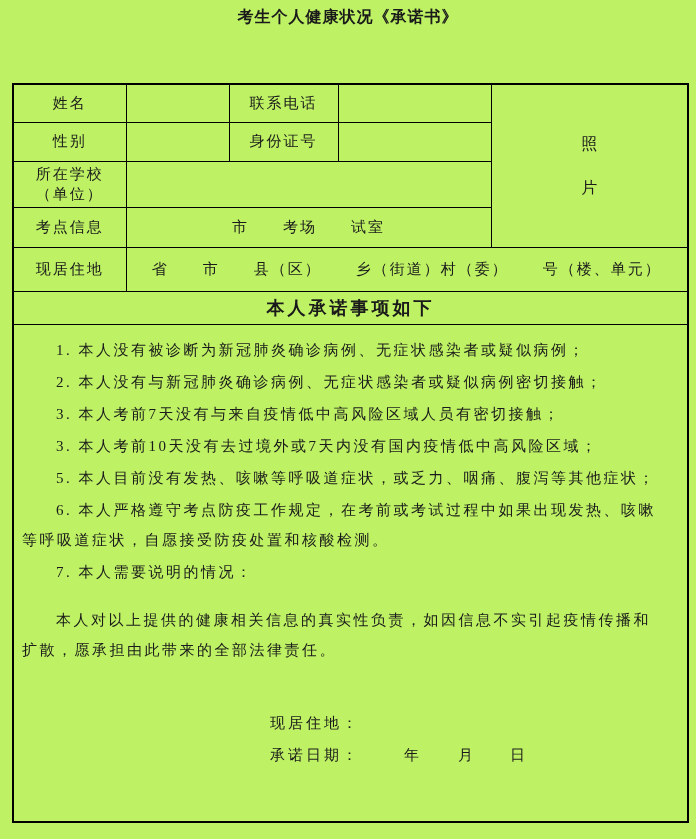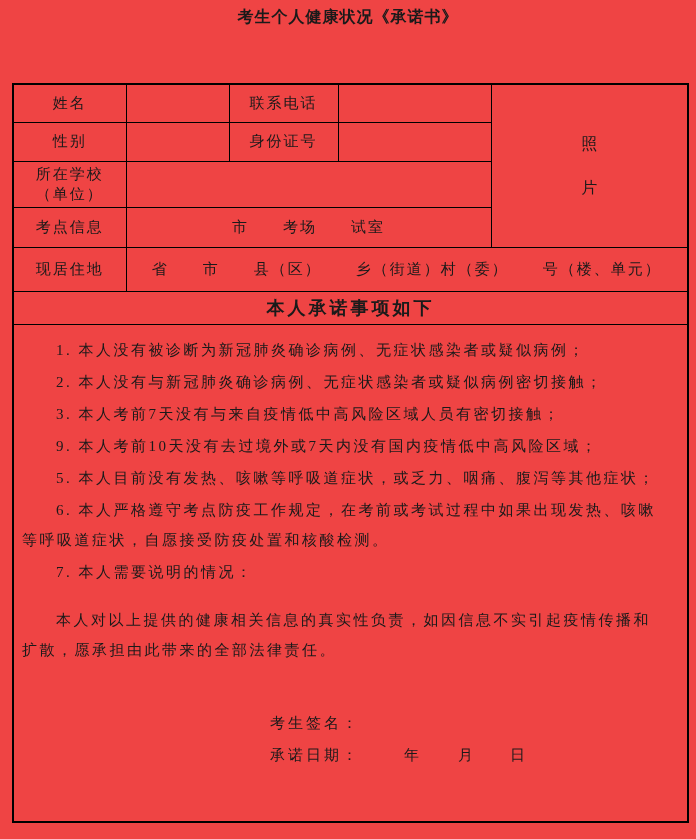--- a/index.html
+++ b/index.html
@@ -4,21 +4,21 @@
 <style>
   html, body {
     margin: 0;
     padding: 0;
     background: #ffffff;
   }
   .page {
     position: relative;
     width: 696px;
     height: 839px;
-    background: #ef4444;
+    background: #bef264;
     overflow: hidden;
     font-family: "Liberation Serif", "DejaVu Serif", serif;
     color: #1a1a1a;
   }
   .doc-title {
     position: absolute;
     top: 7px;
     left: 0;
     width: 100%;
     text-align: center;
@@ -133,28 +133,28 @@
         <td colspan="4">省　　市　　县（区）　　乡（街道）村（委）　　号（楼、单元）</td>
       </tr>
       <tr class="r6">
         <td class="header-cell" colspan="5">本人承诺事项如下</td>
       </tr>
       <tr class="r7">
         <td class="content-cell" colspan="5">
           <p>1. 本人没有被诊断为新冠肺炎确诊病例、无症状感染者或疑似病例；</p>
           <p>2. 本人没有与新冠肺炎确诊病例、无症状感染者或疑似病例密切接触；</p>
           <p>3. 本人考前7天没有与来自疫情低中高风险区域人员有密切接触；</p>
-          <p>9. 本人考前10天没有去过境外或7天内没有国内疫情低中高风险区域；</p>
+          <p>3. 本人考前10天没有去过境外或7天内没有国内疫情低中高风险区域；</p>
           <p>5. 本人目前没有发热、咳嗽等呼吸道症状，或乏力、咽痛、腹泻等其他症状；</p>
           <p>6. 本人严格遵守考点防疫工作规定，在考前或考试过程中如果出现发热、咳嗽等呼吸道症状，自愿接受防疫处置和核酸检测。</p>
           <p>7. 本人需要说明的情况：</p>
           <p class="closing">本人对以上提供的健康相关信息的真实性负责，如因信息不实引起疫情传播和扩散，愿承担由此带来的全部法律责任。</p>
           <div class="sig-block">
             <div>
-              <span>考生签名：</span>
+              <span>现居住地：</span>
             </div>
             <div>
               <span>承诺日期：</span><span class="gap-y">年</span><span class="gap-m">月</span><span class="gap-d">日</span>
             </div>
           </div>
         </td>
       </tr>
     </tbody>
   </table>
 

